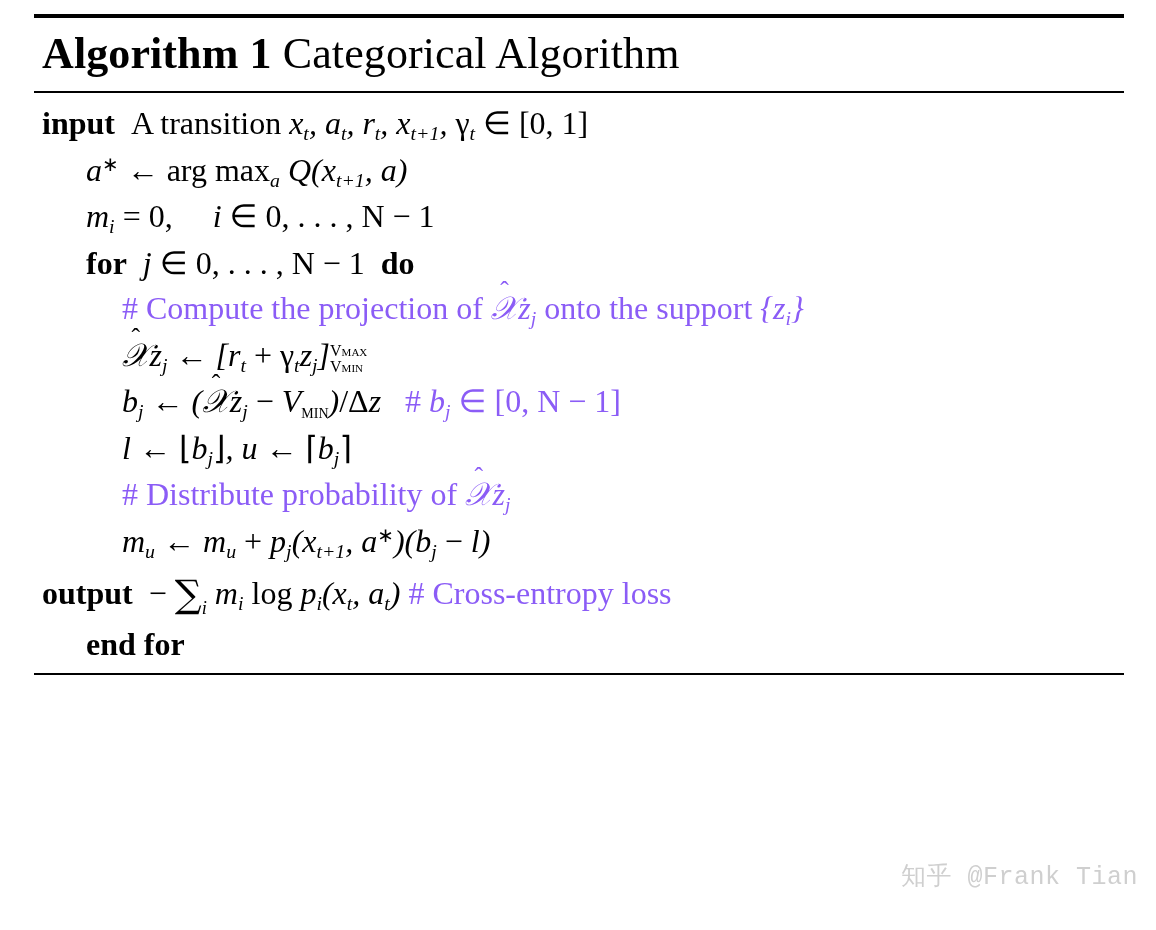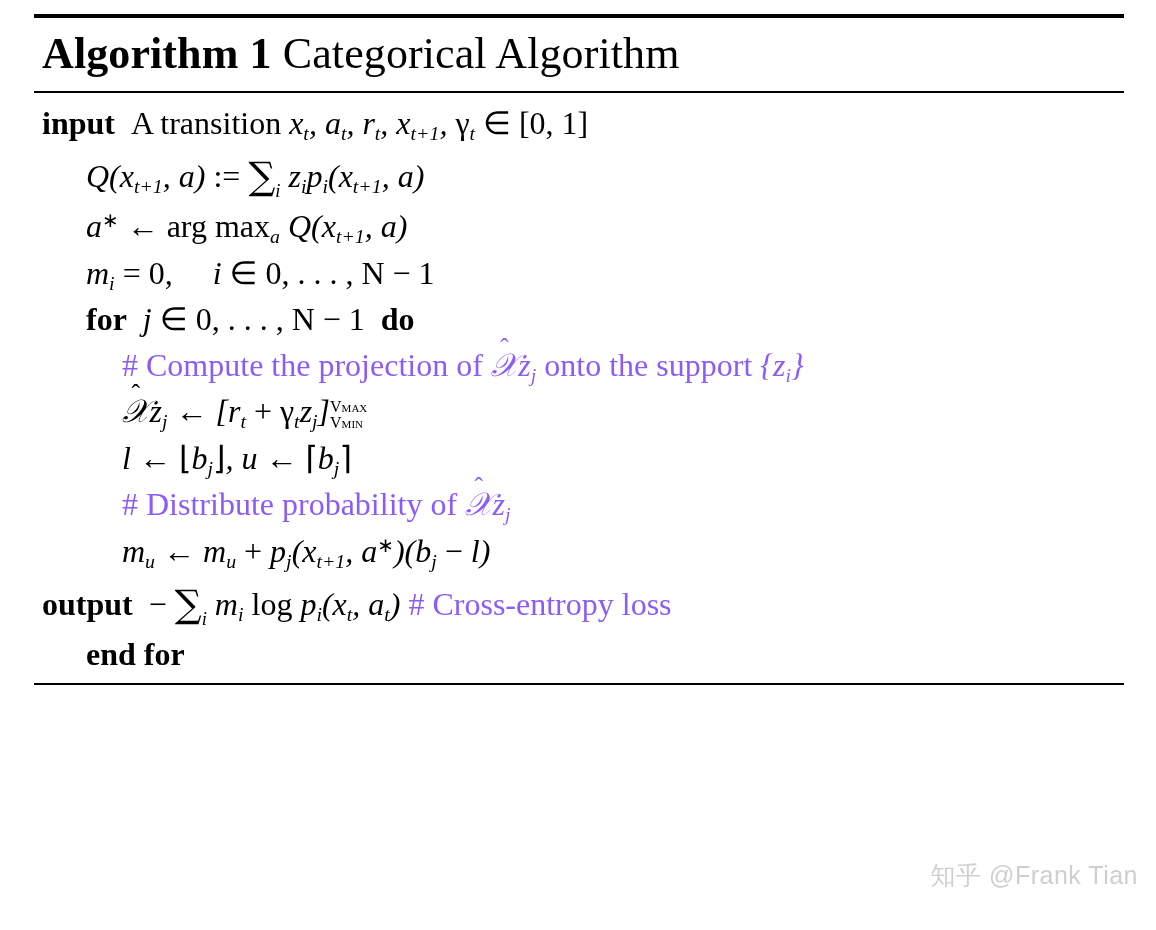--- a/index.html
+++ b/index.html
@@ -125,21 +125,21 @@
   .bracketstack .bot { display: block; }
   .smallcaps {
     font-variant: small-caps;
     font-style: normal;
   }
 
   .watermark {
     position: absolute;
     right: 18px;
     bottom: 38px;
-    font-family: Liberation Sans, sans-serif;
+    font-family: Liberation Mono, monospace;
     font-size: 25px;
     color: #cfcfcf;
     letter-spacing: 0.5px;
   }
 </style>
 </head>
 <body>
 
 <div class="algorithm">
 
@@ -152,23 +152,20 @@
 
   <div class="rule-thin"></div>
 
   <div class="alg-body">
 
     <div class="line">
       <span class="kw">input</span>
       <span>&nbsp;A transition </span><span class="mathit">x<span class="sub">t</span>, a<span class="sub">t</span>, r<span class="sub">t</span>, x<span class="sub">t+1</span>, <span class="up">γ</span><span class="sub">t</span> <span class="op">∈ [0, 1]</span></span>
     </div>
 
-    <div class="line ind1">
-      <span class="mathit">Q(x<span class="sub">t+1</span>, a) <span class="op">:=</span> <span class="sum">∑</span><span class="sumsub">i</span> z<span class="sub">i</span>p<span class="sub">i</span>(x<span class="sub">t+1</span>, a)</span>
-    </div>
 
     <div class="line ind1">
       <span class="mathit">a<span class="sup">∗</span> <span class="op">←</span> <span class="op">arg&nbsp;max</span><span class="sub">a</span> Q(x<span class="sub">t+1</span>, a)</span>
     </div>
 
     <div class="line ind1">
       <span class="mathit">m<span class="sub">i</span> <span class="op">= 0,</span> &nbsp;&nbsp;&nbsp; i <span class="op">∈ 0, . . . , N − 1</span></span>
     </div>
 
     <div class="line ind1">
@@ -178,20 +175,24 @@
     </div>
 
     <div class="line ind2 comment">
       <span># Compute the projection of <span class="mathit"><span class="hat"><span class="hatmark">̂</span>𝒳</span>z<span class="sub">j</span></span> onto the support <span class="mathit">{z<span class="sub">i</span>}</span></span>
     </div>
 
     <div class="line ind2">
       <span class="mathit"><span class="hat"><span class="hatmark">̂</span>𝒳</span>z<span class="sub">j</span> <span class="op">←</span> [r<span class="sub">t</span> <span class="op">+</span> <span class="up">γ</span><span class="sub">t</span>z<span class="sub">j</span>]<span class="bracketstack"><span class="top">V<span class="smallcaps">max</span></span><span class="bot">V<span class="smallcaps">min</span></span></span></span>
     </div>
 
+    <div class="line ind2">
+      <span class="mathit">b<span class="sub">j</span> <span class="op">←</span> (<span class="hat"><span class="hatmark">̂</span>𝒳</span>z<span class="sub">j</span> <span class="op">−</span> V<span class="subup"><span class="smallcaps">min</span></span>)<span class="op">/</span><span class="up">Δ</span>z</span>
+      <span class="comment">&nbsp;&nbsp;# <span class="mathit">b<span class="sub">j</span> <span class="op">∈ [0, N − 1]</span></span></span>
+    </div>
 
     <div class="line ind2">
       <span class="mathit">l <span class="op">←</span> <span class="op">⌊</span>b<span class="sub">j</span><span class="op">⌋</span>, u <span class="op">←</span> <span class="op">⌈</span>b<span class="sub">j</span><span class="op">⌉</span></span>
     </div>
 
     <div class="line ind2 comment">
       <span># Distribute probability of <span class="mathit"><span class="hat"><span class="hatmark">̂</span>𝒳</span>z<span class="sub">j</span></span></span>
     </div>
 
 

